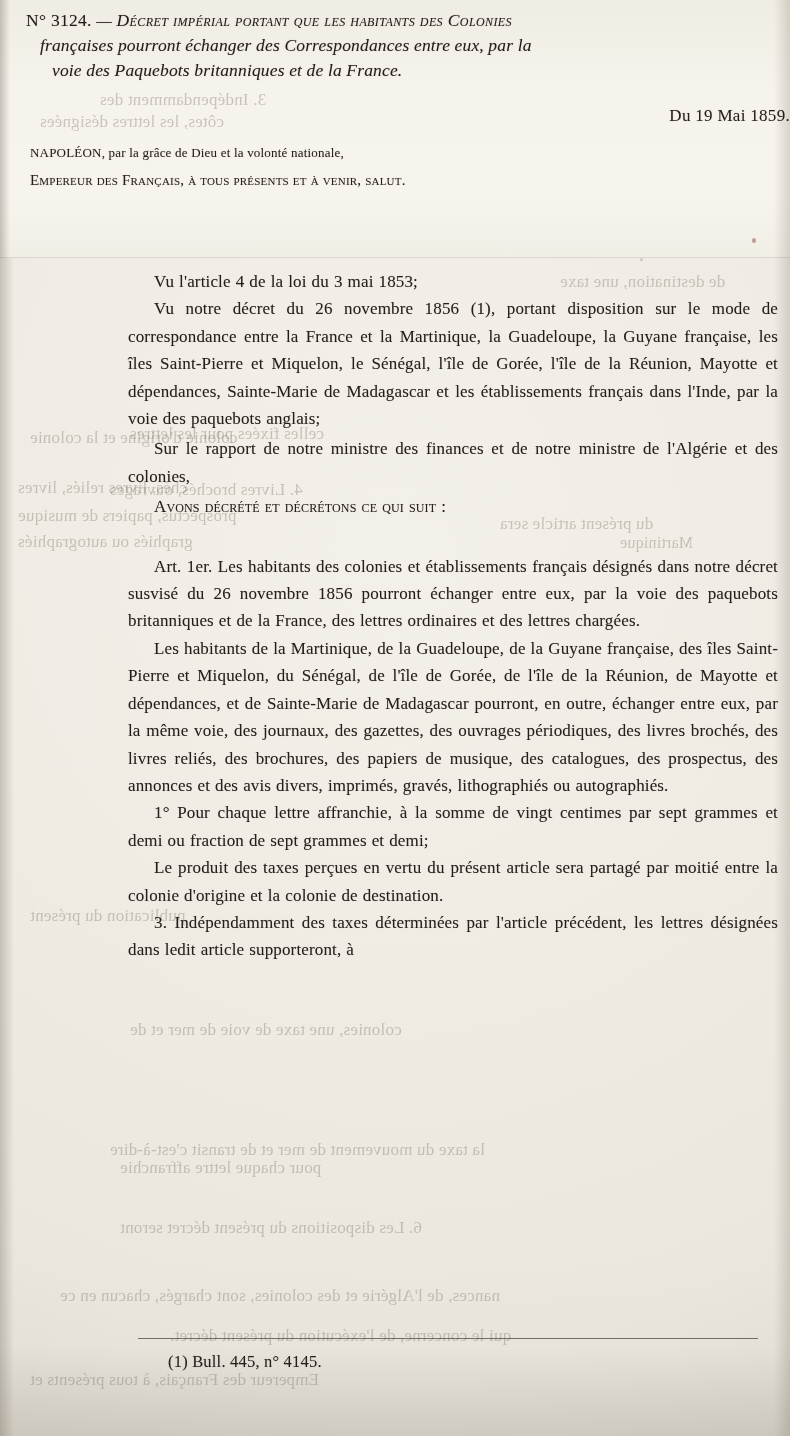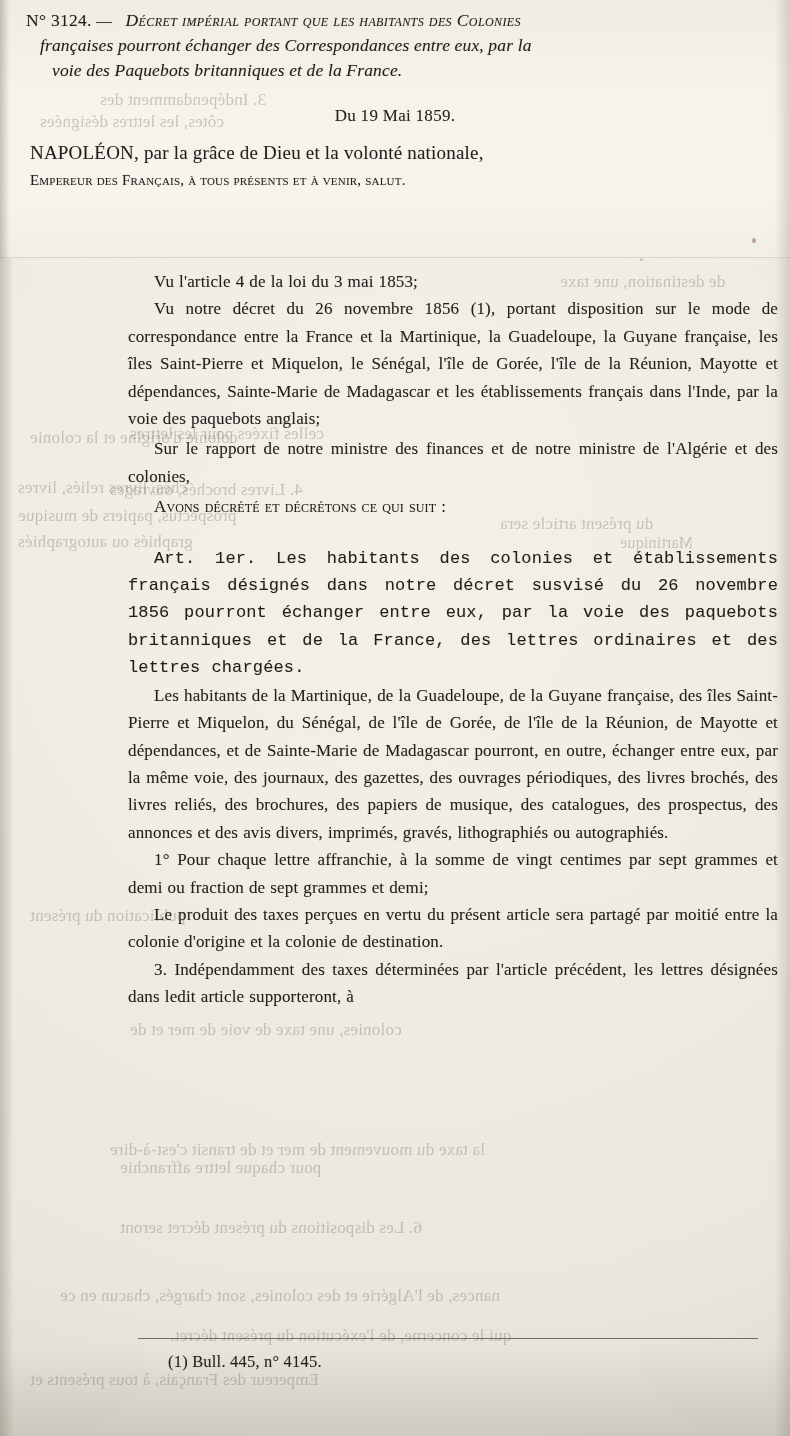--- a/index.html
+++ b/index.html
@@ -98,42 +98,41 @@
   }
   .title-line .num {
     font-style: normal;
     font-variant: small-caps;
     letter-spacing: 0.3px;
   }
   .title-line .sc {
     font-variant: small-caps;
     font-style: italic;
     letter-spacing: 0.4px;
-    margin-left: 9px;
   }
   .indent1 { padding-left: 14px; }
   .indent2 { padding-left: 26px; }
 
   #date-line {
     position: absolute;
     top: 106px;
     left: 0; right: 0;
-    text-align: center;
+    text-align: right;
     font-size: 17px;
     letter-spacing: 0.3px;
   }
 
   #preamble {
     position: absolute;
     left: 30px;
     top: 140px;
     width: 736px;
   }
   #preamble .l1 {
-    font-size: 19px;
+    font-size: 13px;
     line-height: 26px;
     letter-spacing: 0.2px;
   }
   #preamble .l2 {
     font-size: 15px;
     line-height: 28px;
     letter-spacing: 0.2px;
   }
   .smallcaps {
     font-variant: small-caps;
@@ -153,21 +152,21 @@
     font-size: 17px;
     line-height: 27.4px;
     text-align: justify;
     text-indent: 26px;
     letter-spacing: 0.15px;
     word-spacing: 0.6px;
     color: #231e1a;
     text-shadow: 0 0 0.8px rgba(60,52,42,0.28);
   }
   #body p.gap { margin-top: 3px; }
-  #body p.gap-lg { margin-top: 24px; font-family: Liberation Mono, monospace; }
+  #body p.gap-lg { margin-top: 32px; }
   #body p.center-sc {
     text-indent: 26px;
   }
   .sc2 {
     font-variant: small-caps;
     letter-spacing: 0.6px;
   }
 
   
   #footnote-rule {

